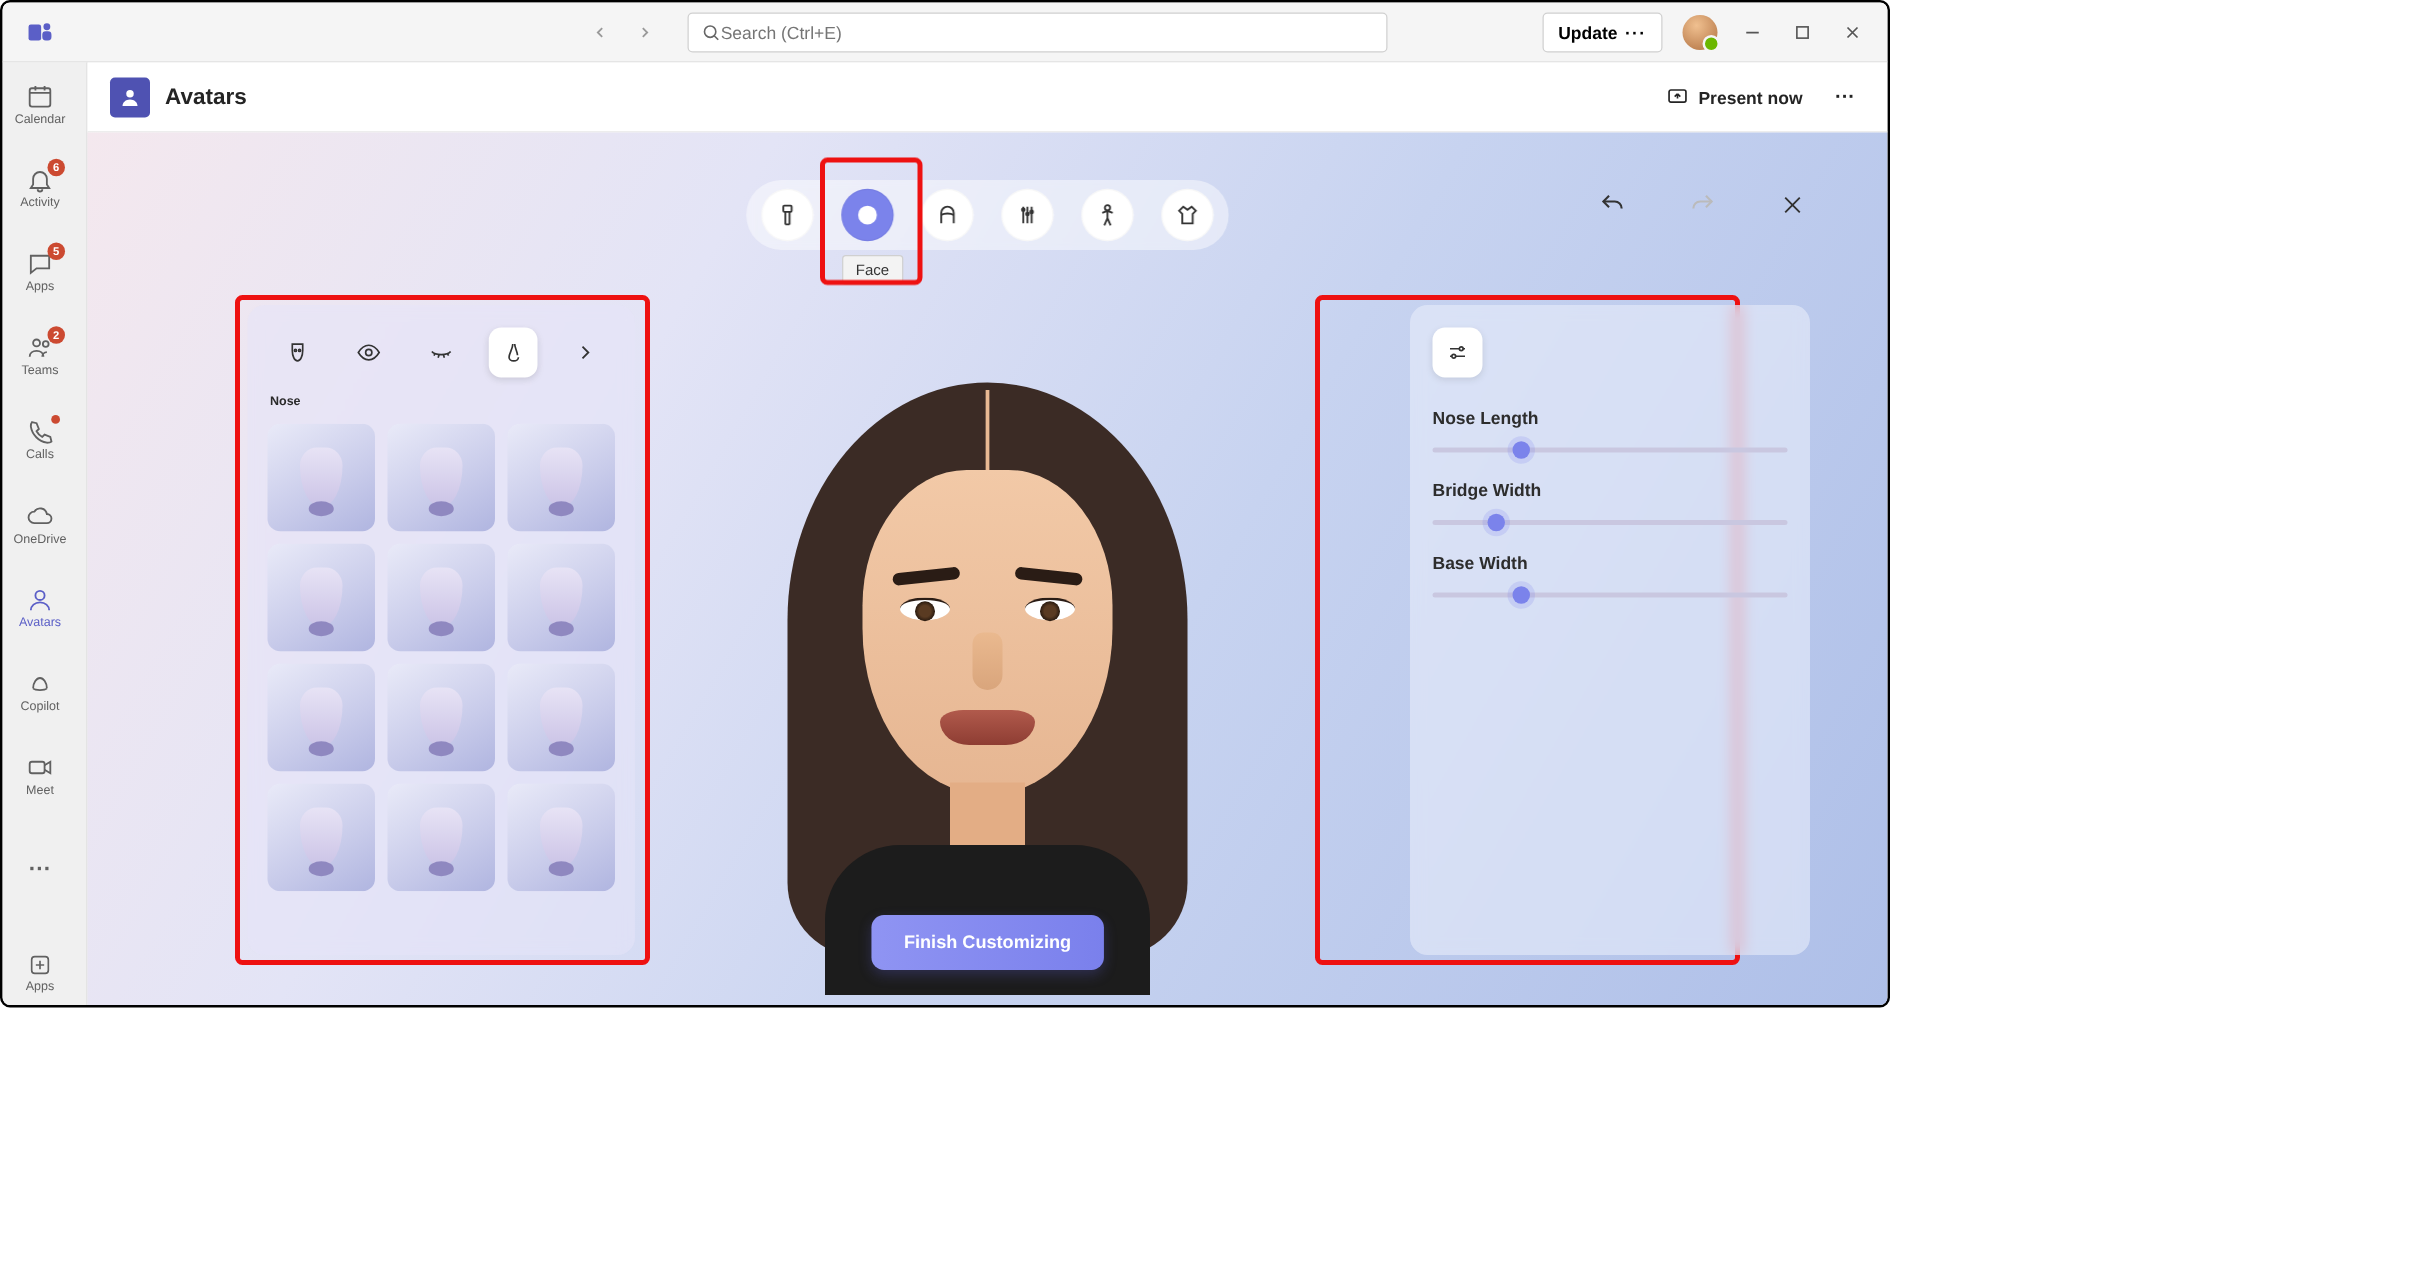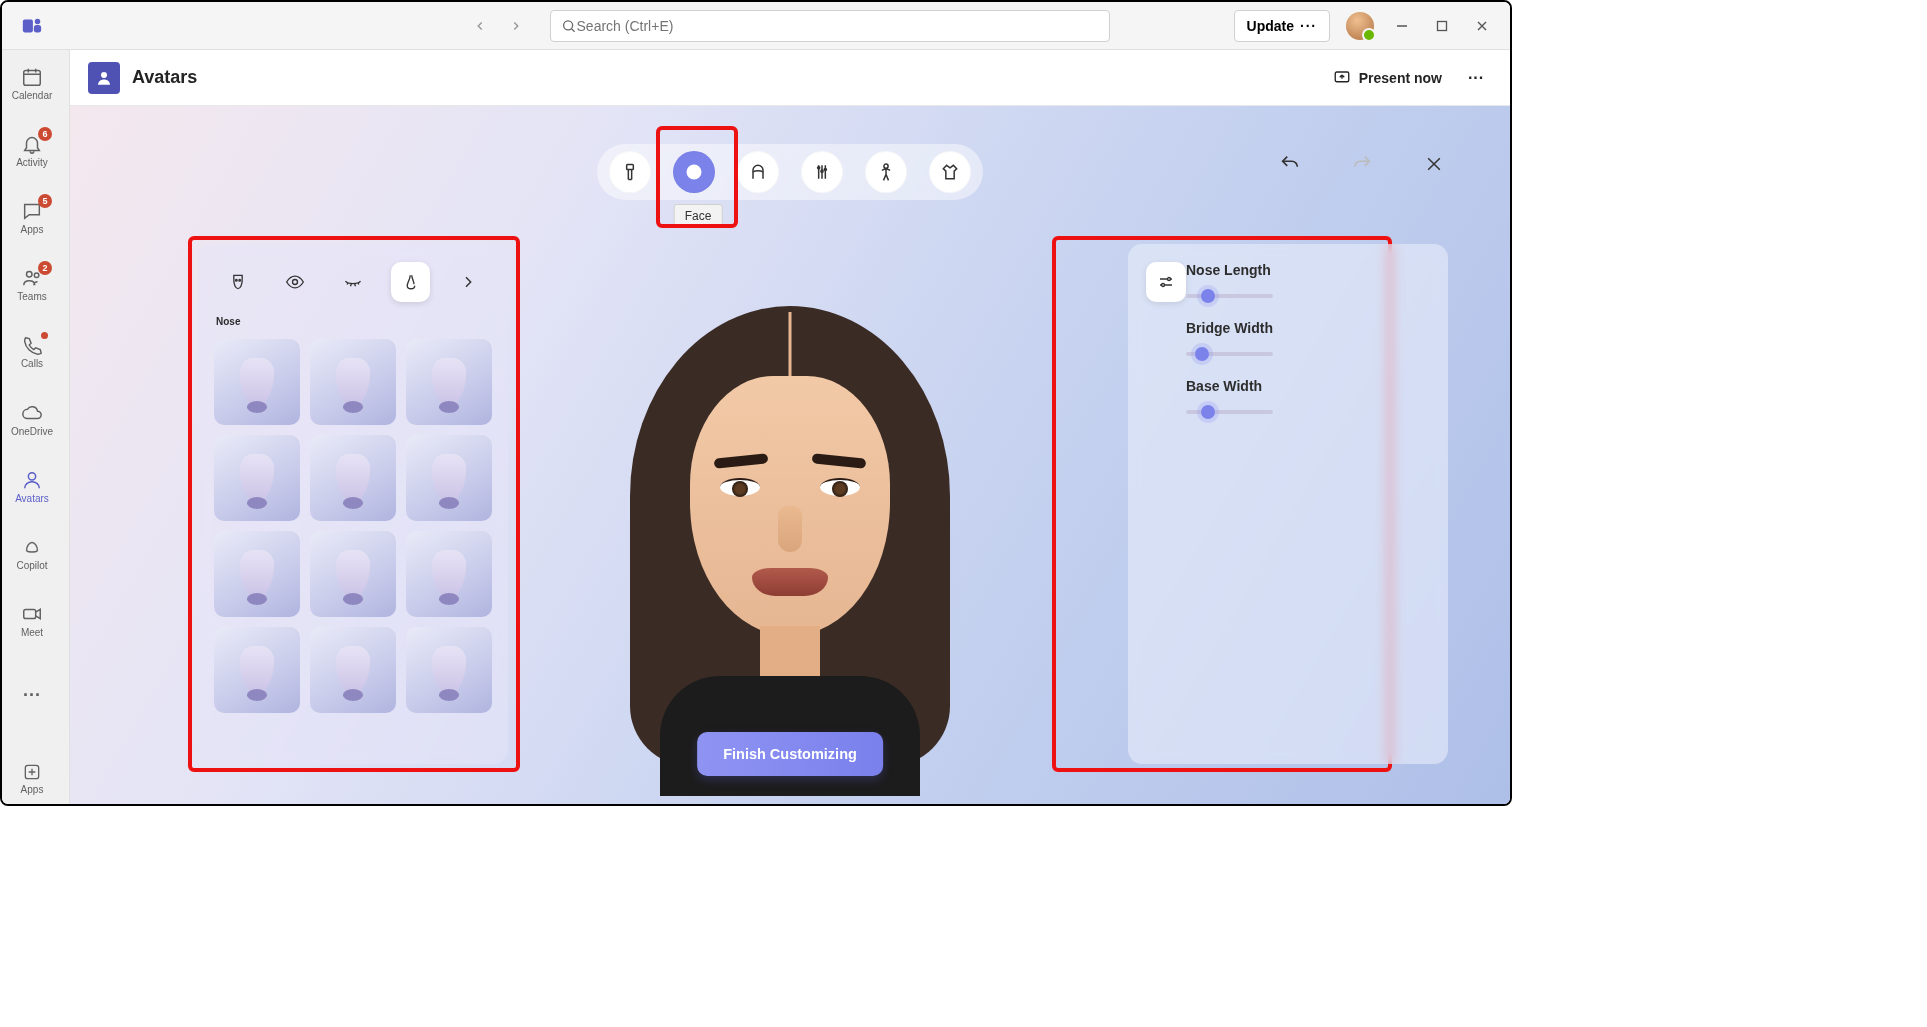--- a/index.html
+++ b/index.html
@@ -56,21 +56,21 @@
   .lp-tabs { display:flex; gap:18px; align-items:center; padding:4px 6px; margin-bottom:10px;}
   .lp-tab { width:40px; height:40px; border-radius:10px; display:flex; align-items:center; justify-content:center; color:#333; cursor:pointer;}
   .lp-tab.active { background:#fff; box-shadow:0 2px 6px rgba(0,0,0,0.12);}
   .lp-title { font-size:10px; font-weight:600; color:#2b2b2b; margin: 4px 4px 12px 4px;}
   .thumb-grid { display:grid; grid-template-columns: repeat(3, 1fr); gap:10px; padding: 0 2px; overflow:hidden;}
   .thumb { aspect-ratio:1/1; border-radius:10px; background: linear-gradient(150deg,#e9eaf8 0%, #c8cbea 60%, #b0b5e0 100%); position:relative; cursor:pointer; overflow:hidden;}
   .thumb::before { content:''; position:absolute; left:30%; top:22%; width:40%; height:56%; background: linear-gradient(180deg,#e7e3f5, #cbc3e6); border-radius: 40% 40% 50% 50% / 30% 30% 70% 70%;}
   .thumb::after { content:''; position:absolute; left:38%; bottom:14%; width:24%; height:14%; background:#8f88c0; border-radius:50%; filter:blur(0.5px);}
 
   
-  .right-panel { position:absolute; right:62px; top:138px; width:320px; height:520px; background: rgba(232,237,250,0.6); border-radius:14px; padding:18px; backdrop-filter: blur(6px); display:flex; flex-direction:row;}
+  .right-panel { position:absolute; right:62px; top:138px; width:320px; height:520px; background: rgba(232,237,250,0.6); border-radius:14px; padding:18px; backdrop-filter: blur(6px); display:flex; flex-direction:column;}
   .rp-ic { width:40px; height:40px; border-radius:10px; background:#fff; display:flex; align-items:center; justify-content:center; box-shadow:0 2px 6px rgba(0,0,0,0.1); margin-bottom:24px;}
   .slider-group { margin-bottom:22px;}
   .slider-label { font-size:14px; font-weight:600; color:#2d2d2d; margin-bottom:16px;}
   .slider-track { height:4px; background:#c9c7e0; border-radius:2px; position:relative;}
   .slider-thumb { position:absolute; top:50%; width:14px; height:14px; border-radius:50%; background:#7b83eb; transform:translate(-50%,-50%); box-shadow:0 0 0 4px rgba(123,131,235,0.2); cursor:pointer;}
   .rp-spacer { flex:1; }
   .more-adj { height:46px; background:#fff; border-radius:8px; display:flex; align-items:center; justify-content:center; font-size:14px; font-weight:600; color:#2d2d2d; cursor:pointer; box-shadow:0 2px 6px rgba(0,0,0,0.08);}
 
   
   .avatar-fig { position:absolute; left:50%; transform:translateX(-50%); top:190px; width:400px; height:470px;}

